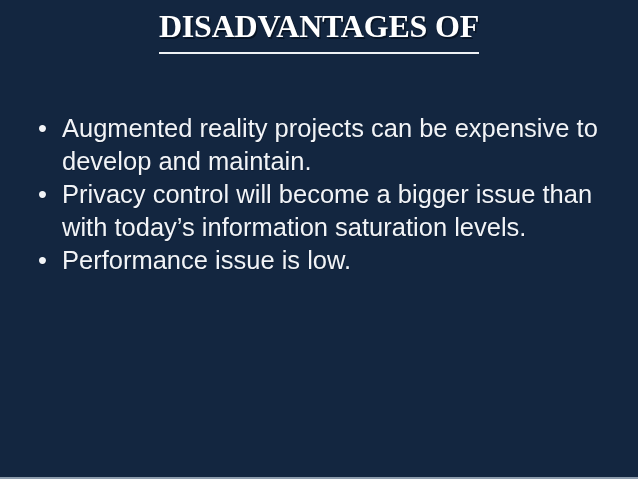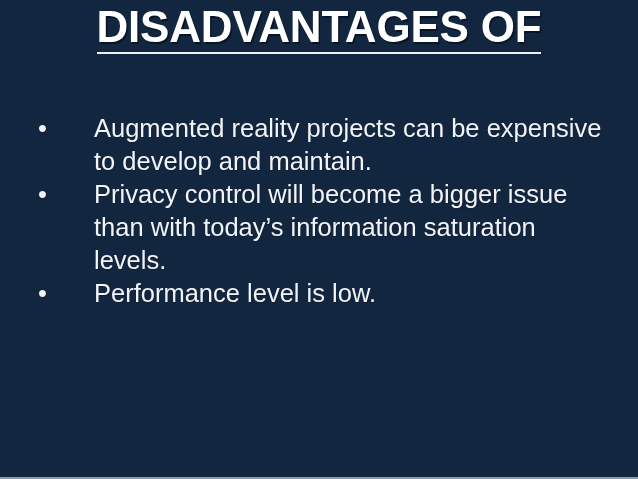--- a/index.html
+++ b/index.html
@@ -20,27 +20,28 @@
   
   .title-block {
     position: absolute;
     top: 2px;
     left: 0;
     width: 638px;
     text-align: center;
   }
   .title-line {
     display: block;
-    font-size: 44px;
+    font-size: 32px;
     line-height: 49px;
     font-weight: bold;
     letter-spacing: -0.2px;
     color: #ffffff;
     text-shadow: 1.5px 1.5px 0 rgba(7, 16, 30, 0.75);
     white-space: nowrap;
+    font-family: Liberation Serif, serif;
   }
   .title-line .ul {
     display: inline-block;
     border-bottom: 2px solid #eef1f5;
     padding-bottom: 1px;
   }
   .title-line-2 .ul {
     letter-spacing: -0.3px;
   }
 
@@ -65,21 +66,20 @@
     text-align: left;
     padding-left: 8px;
     box-sizing: border-box;
     font-size: 25.5px;
     line-height: 33px;
     color: #f2f4f7;
   }
   .bullet-text {
     flex: 1 1 auto;
     padding-right: 2px;
-    margin-left: 32px;
   }
 
   
   .bottom-rule {
     position: absolute;
     left: 0;
     bottom: 0;
     width: 638px;
     height: 2px;
     background: #8d9cad;
@@ -101,20 +101,20 @@
       <span class="bullet-text">Augmented reality projects can be expensive to develop and maintain.</span>
     </div>
 
     <div class="bullet-row">
       <span class="bullet-marker">•</span>
       <span class="bullet-text">Privacy control will become a bigger issue than with today’s information saturation levels.</span>
     </div>
 
     <div class="bullet-row">
       <span class="bullet-marker">•</span>
-      <span class="bullet-text">Performance level is low.</span>
+      <span class="bullet-text">Performance issue is low.</span>
     </div>
 
   </div>
 
   <div class="bottom-rule"></div>
 
 </div>
 
 </body></html>

